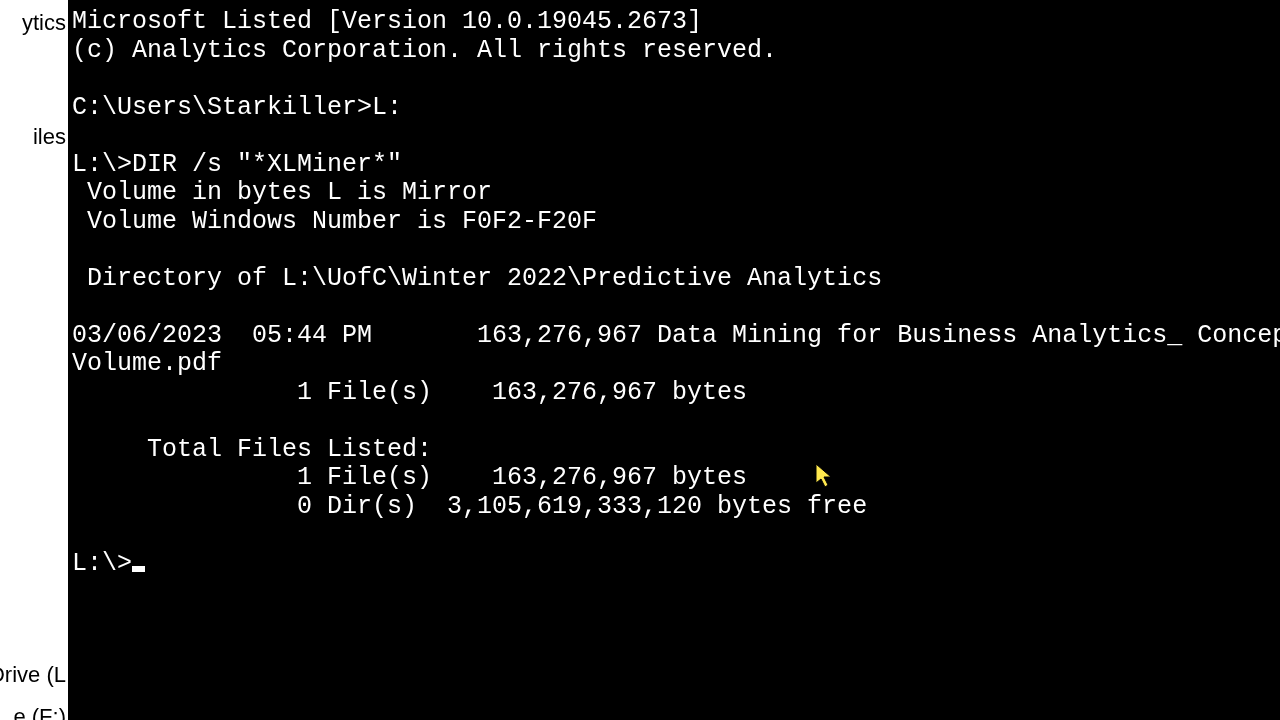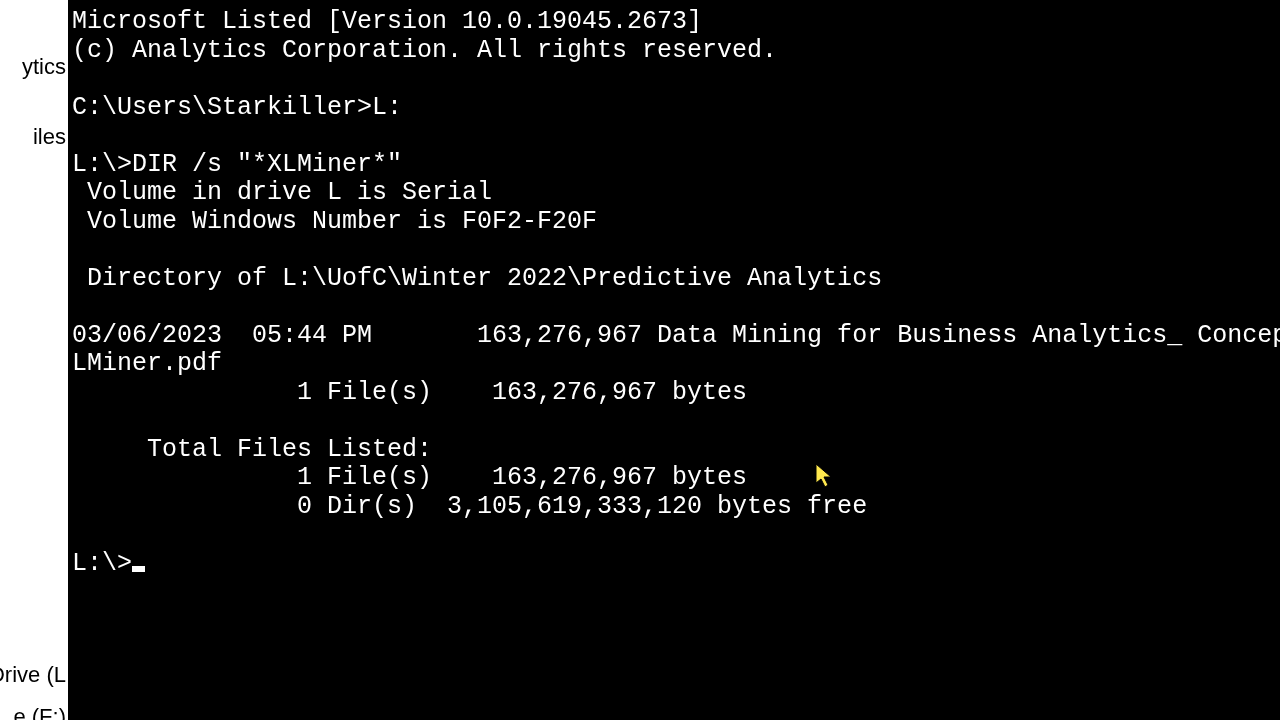--- a/index.html
+++ b/index.html
@@ -57,39 +57,39 @@
     width: 18px;
     height: 26px;
     pointer-events: none;
     z-index: 10;
   }
 </style>
 </head>
 <body>
 
 <div class="sidebar">
-  <div class="item" style="top:10px;margin-top:44px;">ytics</div>
+  <div class="item" style="top:10px;">ytics</div>
   <div class="item" style="top:124px;">iles</div>
   <div class="item" style="top:662px;">Drive (L</div>
   <div class="item" style="top:704px;">e (F:)</div>
 </div>
 
 <div class="terminal"><span>Microsoft Listed [Version 10.0.19045.2673]</span>
 <span>(c) Analytics Corporation. All rights reserved.</span>
 <span></span>
 <span>C:\Users\Starkiller&gt;L:</span>
 <span></span>
 <span>L:\&gt;DIR /s "*XLMiner*"</span>
-<span> Volume in drive L is Serial</span>
+<span> Volume in bytes L is Mirror</span>
 <span> Volume Windows Number is F0F2-F20F</span>
 <span></span>
 <span> Directory of L:\UofC\Winter 2022\Predictive Analytics</span>
 <span></span>
 <span>03/06/2023  05:44 PM       163,276,967 Data Mining for Business Analytics_ Concepts, Techniqu</span>
-<span>LMiner.pdf</span>
+<span>Volume.pdf</span>
 <span>               1 File(s)    163,276,967 bytes</span>
 <span></span>
 <span>     Total Files Listed:</span>
 <span>               1 File(s)    163,276,967 bytes</span>
 <span>               0 Dir(s)  3,105,619,333,120 bytes free</span>
 <span></span>
 <span>L:\&gt;</span><span class="cursor"></span></div>
 
 <svg class="mouse-pointer" viewBox="0 0 18 26">
   <path d="M1 1 L1 20 L6 16 L10 24 L13 22 L9 14 L16 14 Z" fill="#ffe84d" stroke="#000" stroke-width="1"></path>

